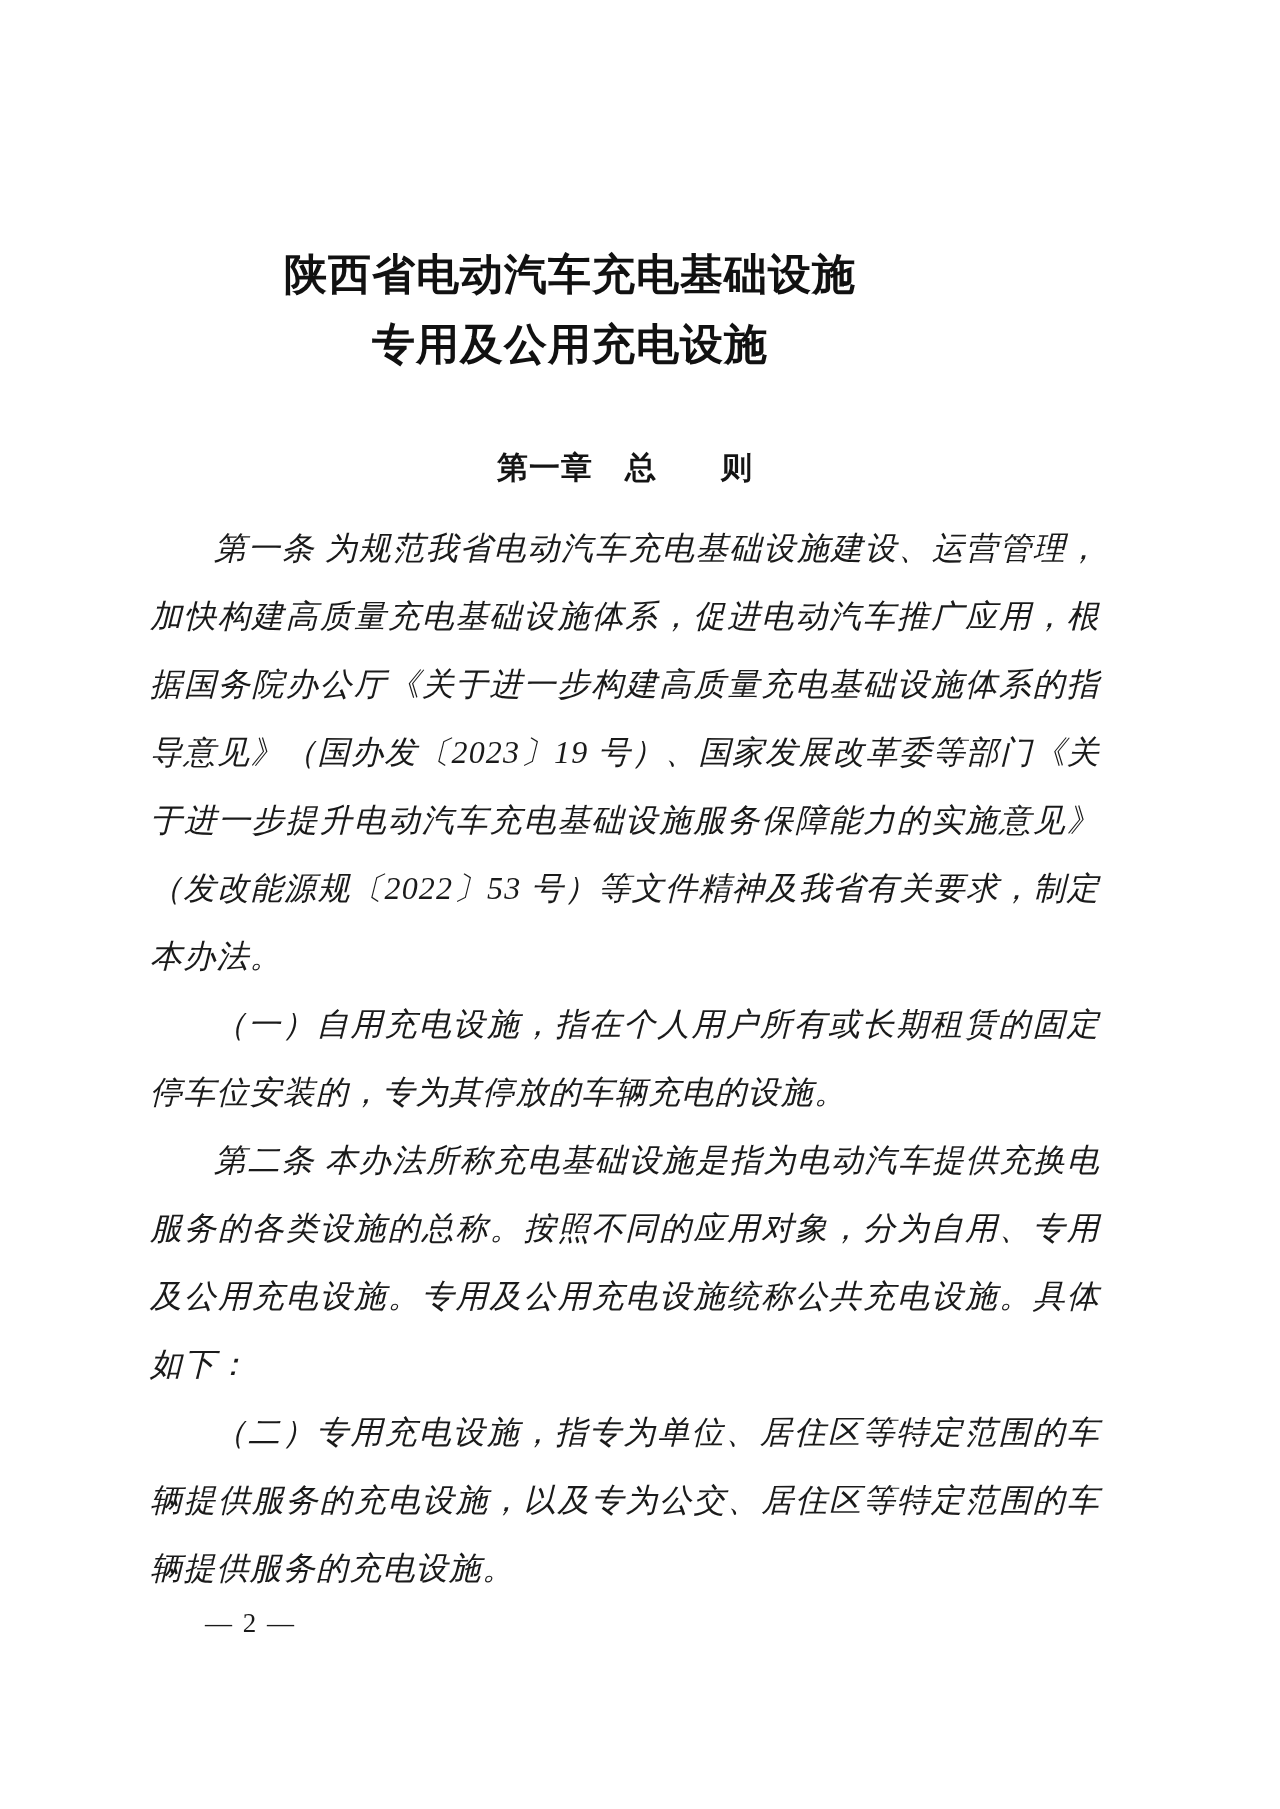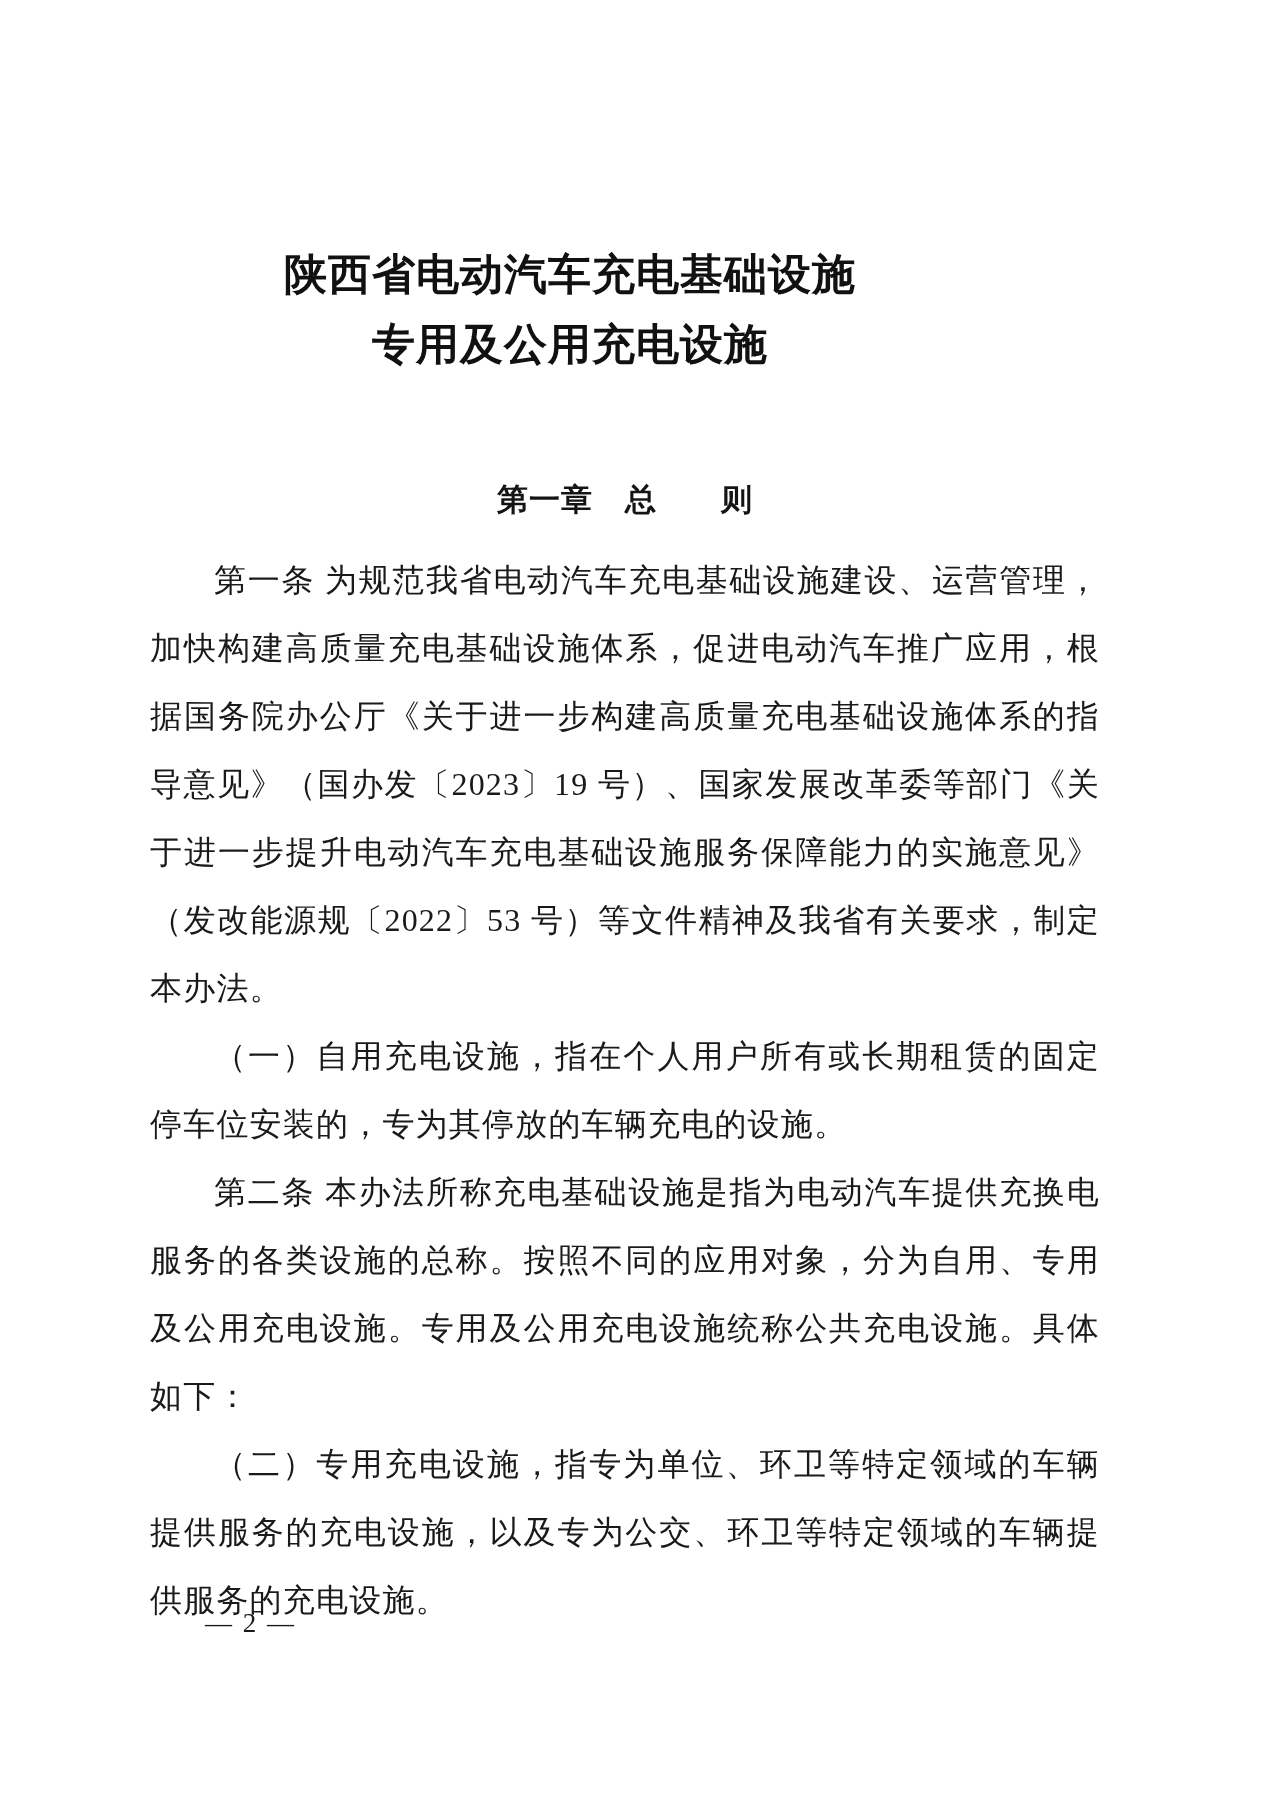--- a/index.html
+++ b/index.html
@@ -32,31 +32,32 @@
     line-height: 70px;
     font-weight: bold;
     text-align: center;
     letter-spacing: 1px;
     color: #111111;
   }
   .doc-title .title-line {
     display: block;
   }
   .chapter-heading {
-    margin: 98px 0 0 0;
+    margin: 66px 0 0 0;
     font-size: 31px;
     line-height: 44px;
     font-weight: bold;
     text-align: center;
     letter-spacing: 1px;
     font-family: "Liberation Sans", sans-serif;
     color: #141414;
   }
   .body-text {
     margin-top: 24px;
+    font-style: italic;
   }
   .body-text p {
     margin: 0;
     font-size: 32px;
     line-height: 68px;
     letter-spacing: 1.2px;
     text-indent: 2em;
     text-align: justify;
     color: #1a1a1a;
   }
@@ -80,19 +81,19 @@
       <span class="title-line">陕西省电动汽车充电基础设施</span>
       <span class="title-line">专用及公用充电设施</span>
     </h1>
 
     <h2 class="chapter-heading">第一章　总　　则</h2>
 
     <div class="body-text">
       <p>第一条 为规范我省电动汽车充电基础设施建设、运营管理，加快构建高质量充电基础设施体系，促进电动汽车推广应用，根据国务院办公厅《关于进一步构建高质量充电基础设施体系的指导意见》（国办发〔2023〕19 号）、国家发展改革委等部门《关于进一步提升电动汽车充电基础设施服务保障能力的实施意见》（发改能源规〔2022〕53 号）等文件精神及我省有关要求，制定本办法。</p>
       <p>（一）自用充电设施，指在个人用户所有或长期租赁的固定停车位安装的，专为其停放的车辆充电的设施。</p>
       <p>第二条 本办法所称充电基础设施是指为电动汽车提供充换电服务的各类设施的总称。按照不同的应用对象，分为自用、专用及公用充电设施。专用及公用充电设施统称公共充电设施。具体如下：</p>
-      <p>（二）专用充电设施，指专为单位、环卫等特定领域的车辆提供服务的充电设施，以及专为公交、环卫等特定领域的车辆提供服务的充电设施。</p>
+      <p>（二）专用充电设施，指专为单位、居住区等特定范围的车辆提供服务的充电设施，以及专为公交、居住区等特定范围的车辆提供服务的充电设施。</p>
     </div>
 
   </div>
 
   <div class="page-number">— 2 —</div>
 </div>
 
 </body></html>

